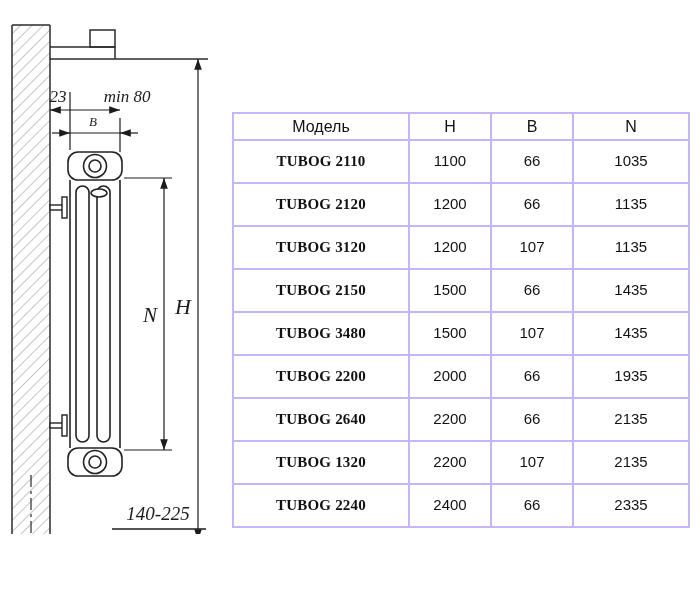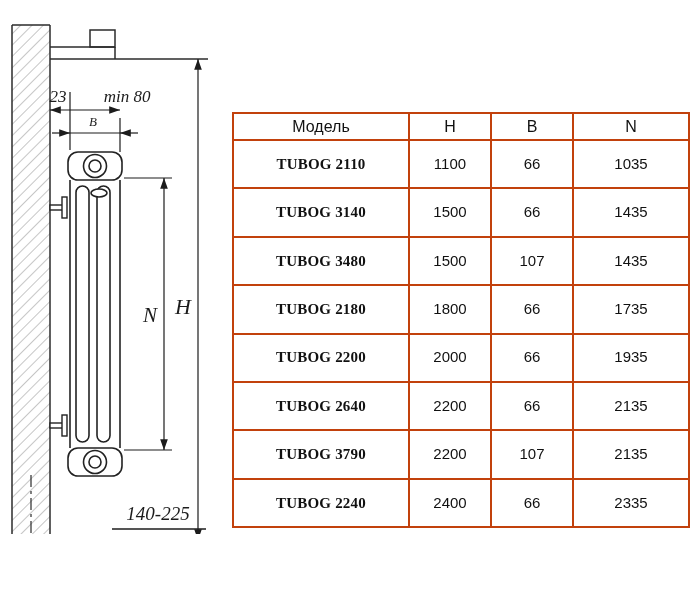--- a/index.html
+++ b/index.html
@@ -10,21 +10,21 @@
   .diagram-svg{position:absolute;left:0;top:0;}
   .dim-text{
     font-family:"Liberation Serif",serif;
     font-style:italic;fill:#1c1c1c;
   }
   .spec-table{
     position:absolute;left:232px;top:112px;width:456px;height:416px;
     border-collapse:collapse;table-layout:fixed;background:#fff;
   }
   .spec-table th,.spec-table td{
-    border:2px solid #c2410c;text-align:center;vertical-align:middle;
+    border:2px solid #c4b5fd;text-align:center;vertical-align:middle;
     font-size:15px;color:#111;padding:0 4px;height:25px;line-height:1.1;
   }
   .spec-table th{font-weight:400;font-size:16px;}
   .spec-table td.model{font-weight:700;letter-spacing:.2px;font-family:Liberation Serif, serif;}
 </style>
 </head>
 <body>
 
 <div class="stage">
 
@@ -127,51 +127,57 @@
       </tr>
     </thead>
     <tbody>
         <tr>
           <td class="model">TUBOG 2110</td>
           <td>1100</td>
           <td>66</td>
           <td>1035</td>
         </tr>
         <tr>
-          <td class="model">TUBOG 3140</td>
+          <td class="model">TUBOG 2120</td>
+          <td>1200</td>
+          <td>66</td>
+          <td>1135</td>
+        </tr>
+        <tr>
+          <td class="model">TUBOG 3120</td>
+          <td>1200</td>
+          <td>107</td>
+          <td>1135</td>
+        </tr>
+        <tr>
+          <td class="model">TUBOG 2150</td>
           <td>1500</td>
           <td>66</td>
           <td>1435</td>
         </tr>
         <tr>
           <td class="model">TUBOG 3480</td>
           <td>1500</td>
           <td>107</td>
           <td>1435</td>
-        </tr>
-        <tr>
-          <td class="model">TUBOG 2180</td>
-          <td>1800</td>
-          <td>66</td>
-          <td>1735</td>
         </tr>
         <tr>
           <td class="model">TUBOG 2200</td>
           <td>2000</td>
           <td>66</td>
           <td>1935</td>
         </tr>
         <tr>
           <td class="model">TUBOG 2640</td>
           <td>2200</td>
           <td>66</td>
           <td>2135</td>
         </tr>
         <tr>
-          <td class="model">TUBOG 3790</td>
+          <td class="model">TUBOG 1320</td>
           <td>2200</td>
           <td>107</td>
           <td>2135</td>
         </tr>
         <tr>
           <td class="model">TUBOG 2240</td>
           <td>2400</td>
           <td>66</td>
           <td>2335</td>
         </tr>

